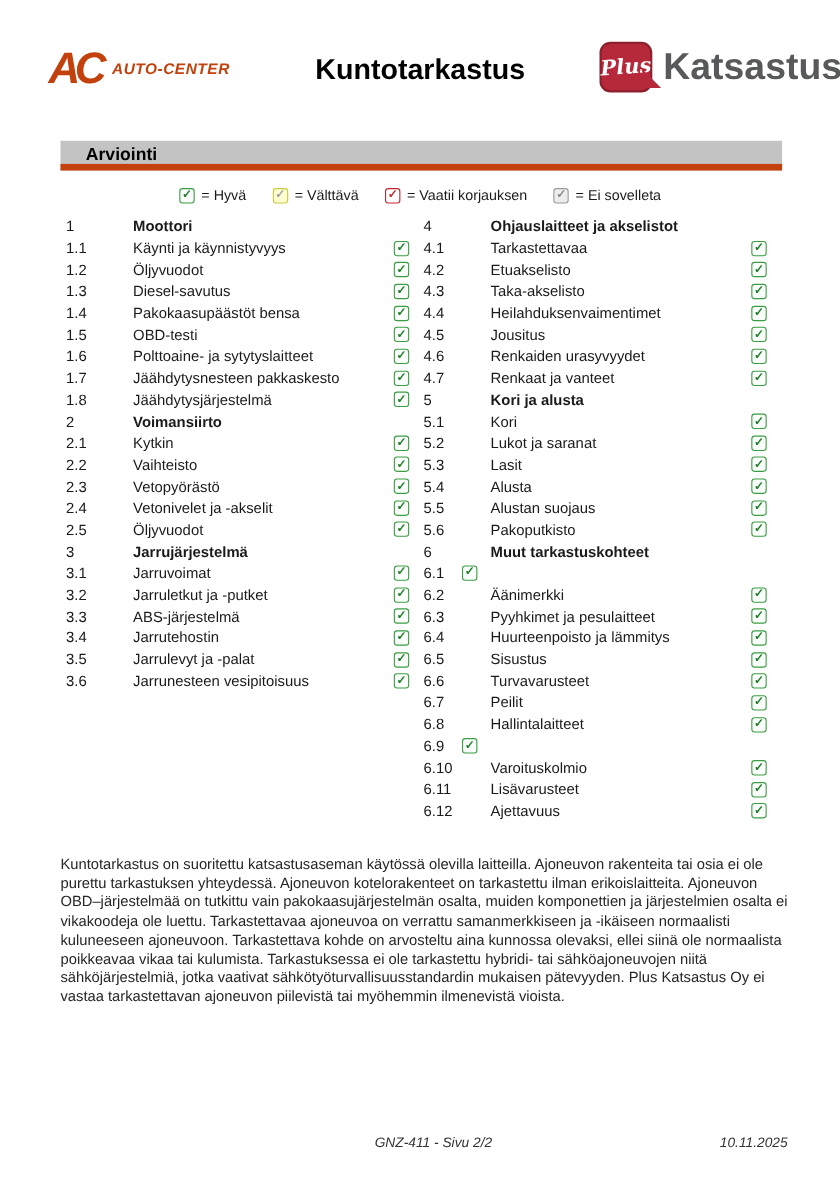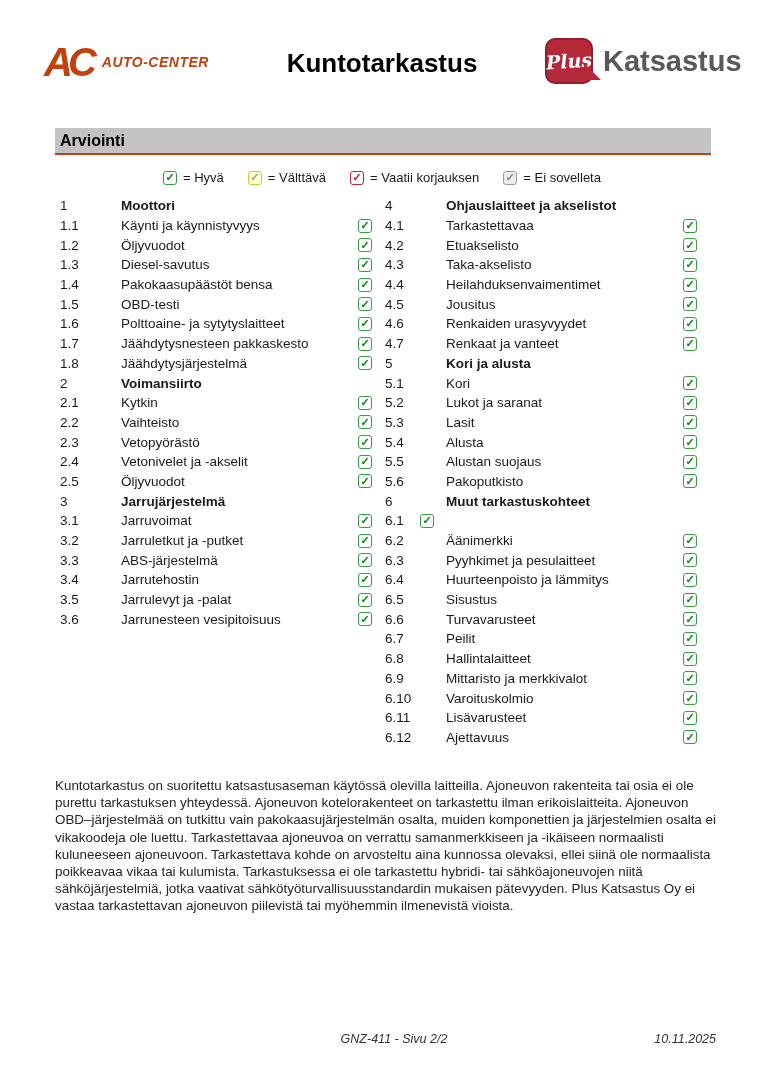--- a/index.html
+++ b/index.html
@@ -43,29 +43,29 @@
     color:#fff; font-size:19px; font-weight:bold; font-style:italic;
     font-family:"DejaVu Serif", serif; transform:rotate(-4deg);
   }
   .plus-box::after {
     content:""; position:absolute; right:-10px; bottom:2px;
     width:0; height:0; border-style:solid;
     border-width:17px 0 0 17px;
     border-color:transparent transparent transparent #b5293a;
   }
   .plus-name {
-    font-size:29px; font-weight:bold; color:#58595b; letter-spacing:0;
+    font-size:34px; font-weight:bold; color:#58595b; letter-spacing:0;
   }
 
   
   .section-bar {
     position:absolute; left:55px; top:128px; width:656px; height:27px;
-    background:#c3c3c3; border-bottom:2px solid #c2410c;
+    background:#c3c3c3; border-bottom:6px solid #c2410c;
     font-size:16px; font-weight:bold; color:#000;
-    line-height:26px; padding-left:5px;
+    line-height:26px; padding-left:23px;
   }
 
   
   .legend {
     position:absolute; left:0; right:0; top:170px;
     display:flex; justify-content:center; align-items:center; gap:24px;
     font-size:13px; color:#1a1a1a;
   }
   .legend-item { display:inline-flex; align-items:center; gap:6px; }
 
@@ -368,21 +368,20 @@
           <span class="label">Peilit</span>
           <span class="checkbox" style="border-color: rgb(58, 156, 67); background: rgb(251, 255, 251); color: rgb(31, 125, 40);">✓</span>
         </div>
         <div class="row">
           <span class="num">6.8</span>
           <span class="label">Hallintalaitteet</span>
           <span class="checkbox" style="border-color: rgb(58, 156, 67); background: rgb(251, 255, 251); color: rgb(31, 125, 40);">✓</span>
         </div>
         <div class="row">
           <span class="num">6.9</span>
-          <span class="label">Mittaristo ja merkkivalot</span>
           <span class="checkbox" style="border-color: rgb(58, 156, 67); background: rgb(251, 255, 251); color: rgb(31, 125, 40);">✓</span>
         </div>
         <div class="row">
           <span class="num">6.10</span>
           <span class="label">Varoituskolmio</span>
           <span class="checkbox" style="border-color: rgb(58, 156, 67); background: rgb(251, 255, 251); color: rgb(31, 125, 40);">✓</span>
         </div>
         <div class="row">
           <span class="num">6.11</span>
           <span class="label">Lisävarusteet</span>

